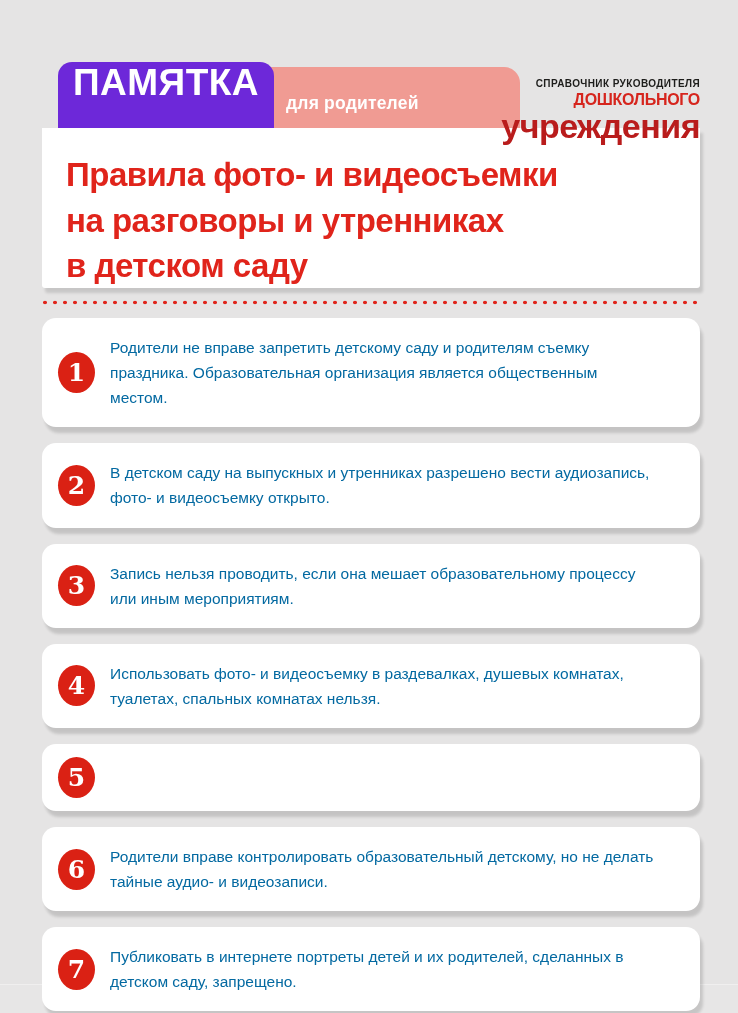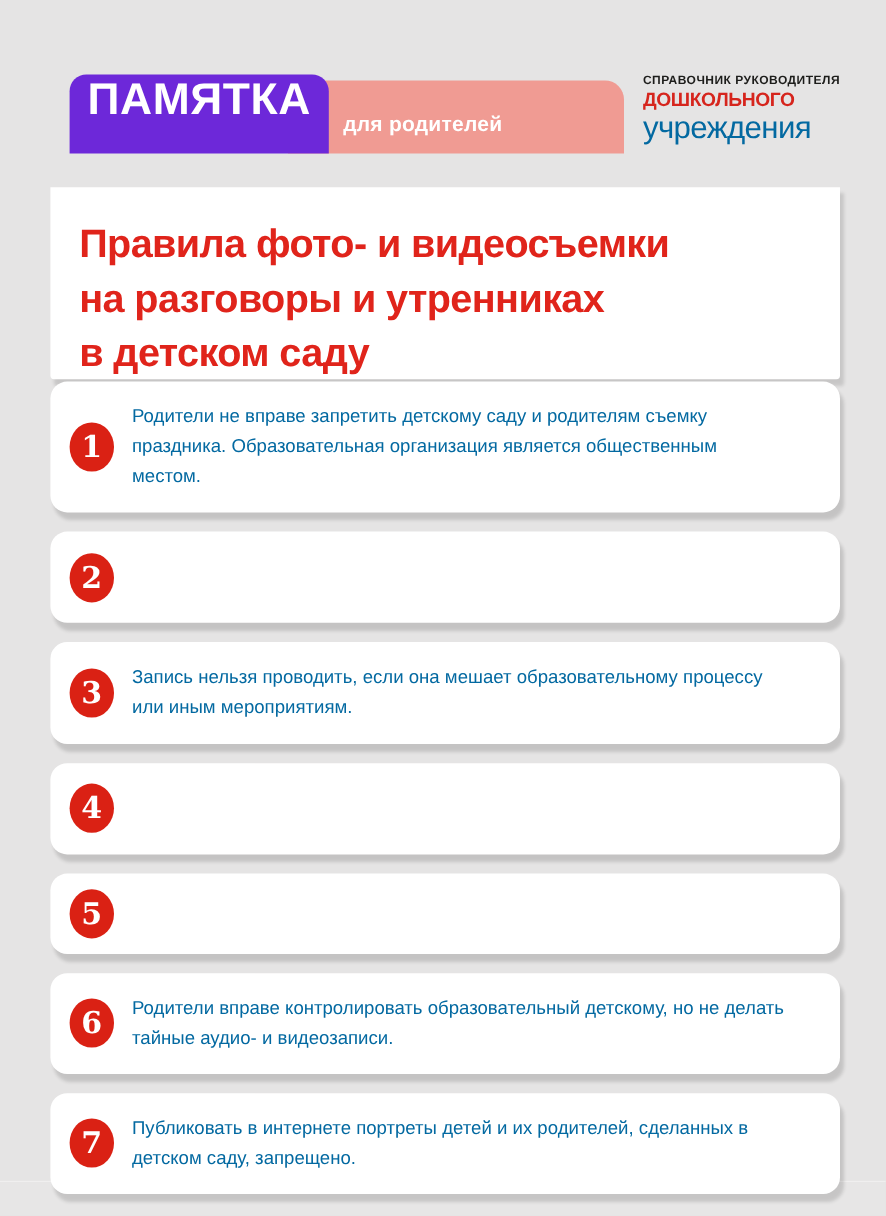--- a/index.html
+++ b/index.html
@@ -24,34 +24,33 @@
     position:absolute; left:58px; top:62px; width:216px; height:66px;
     background:#6d28d9; border-radius:14px 14px 0 0; z-index:3;
     display:flex; align-items:flex-start; justify-content:center;
   }
   .tab-red .tab-red-label {
     color:#ffffff; font-size:37px; font-weight:bold; letter-spacing:0.5px;
   }
 
   
   .logo {
-    position:absolute; right:38px; top:63px; z-index:4;
-    text-align:left; line-height:1;
+    position:absolute; right:38px; top:79px; z-index:4;
+    text-align:right; line-height:1;
   }
   .logo .l1 { font-size:10px; font-weight:bold; color:#1d1d1b; letter-spacing:0.4px; }
   .logo .l2 { font-size:16px; font-weight:bold; color:#d6251d; margin-top:3px; letter-spacing:-0.3px; }
-  .logo .l3 { font-size:26px; font-weight:normal; color:#0369a1; margin-top:1px; letter-spacing:-0.5px; }
+  .logo .l3 { font-size:34px; font-weight:bold; color:#b91c1c; margin-top:1px; letter-spacing:-0.5px; }
 
   
   .title-card {
     position:absolute; left:42px; top:128px; width:658px; height:160px;
     background:#ffffff; border-radius:0 0 3px 3px;
     box-shadow:3px 5px 3px rgba(0,0,0,0.13); z-index:1;
     padding:24px 20px 0 24px;
-    margin-top:28px;
   }
   .title-card .title-line {
     display:block; color:#e0241b; font-size:33px; font-weight:bold;
     line-height:1.38; letter-spacing:-0.5px;
   }
 
   
   .dots {
     position:absolute; left:40px; top:300px; width:660px; height:5px;
     background-image:radial-gradient(circle, #e0241b 1.6px, transparent 2.1px);
@@ -119,33 +118,35 @@
     <div class="badge">
         <span>1</span>
       </div>
     <p>Родители не вправе запретить детскому саду и родителям съемку праздника. Образовательная организация является общественным местом.</p>
   </div>
 
   <div class="card">
     <div class="badge">
         <span>2</span>
       </div>
+    <p>В детском саду на выпускных и утренниках разрешено вести аудиозапись, фото- и видеосъемку открыто.</p>
   </div>
 
   <div class="card">
     <div class="badge">
         <span>3</span>
       </div>
     <p>Запись нельзя проводить, если она мешает образовательному процессу или иным мероприятиям.</p>
   </div>
 
   <div class="card">
     <div class="badge">
         <span>4</span>
       </div>
+    <p>Использовать фото- и видеосъемку в раздевалках, душевых комнатах, туалетах, спальных комнатах нельзя.</p>
   </div>
 
   <div class="card short">
     <div class="badge">
         <span>5</span>
       </div>
   </div>
 
   <div class="card">
     <div class="badge">

